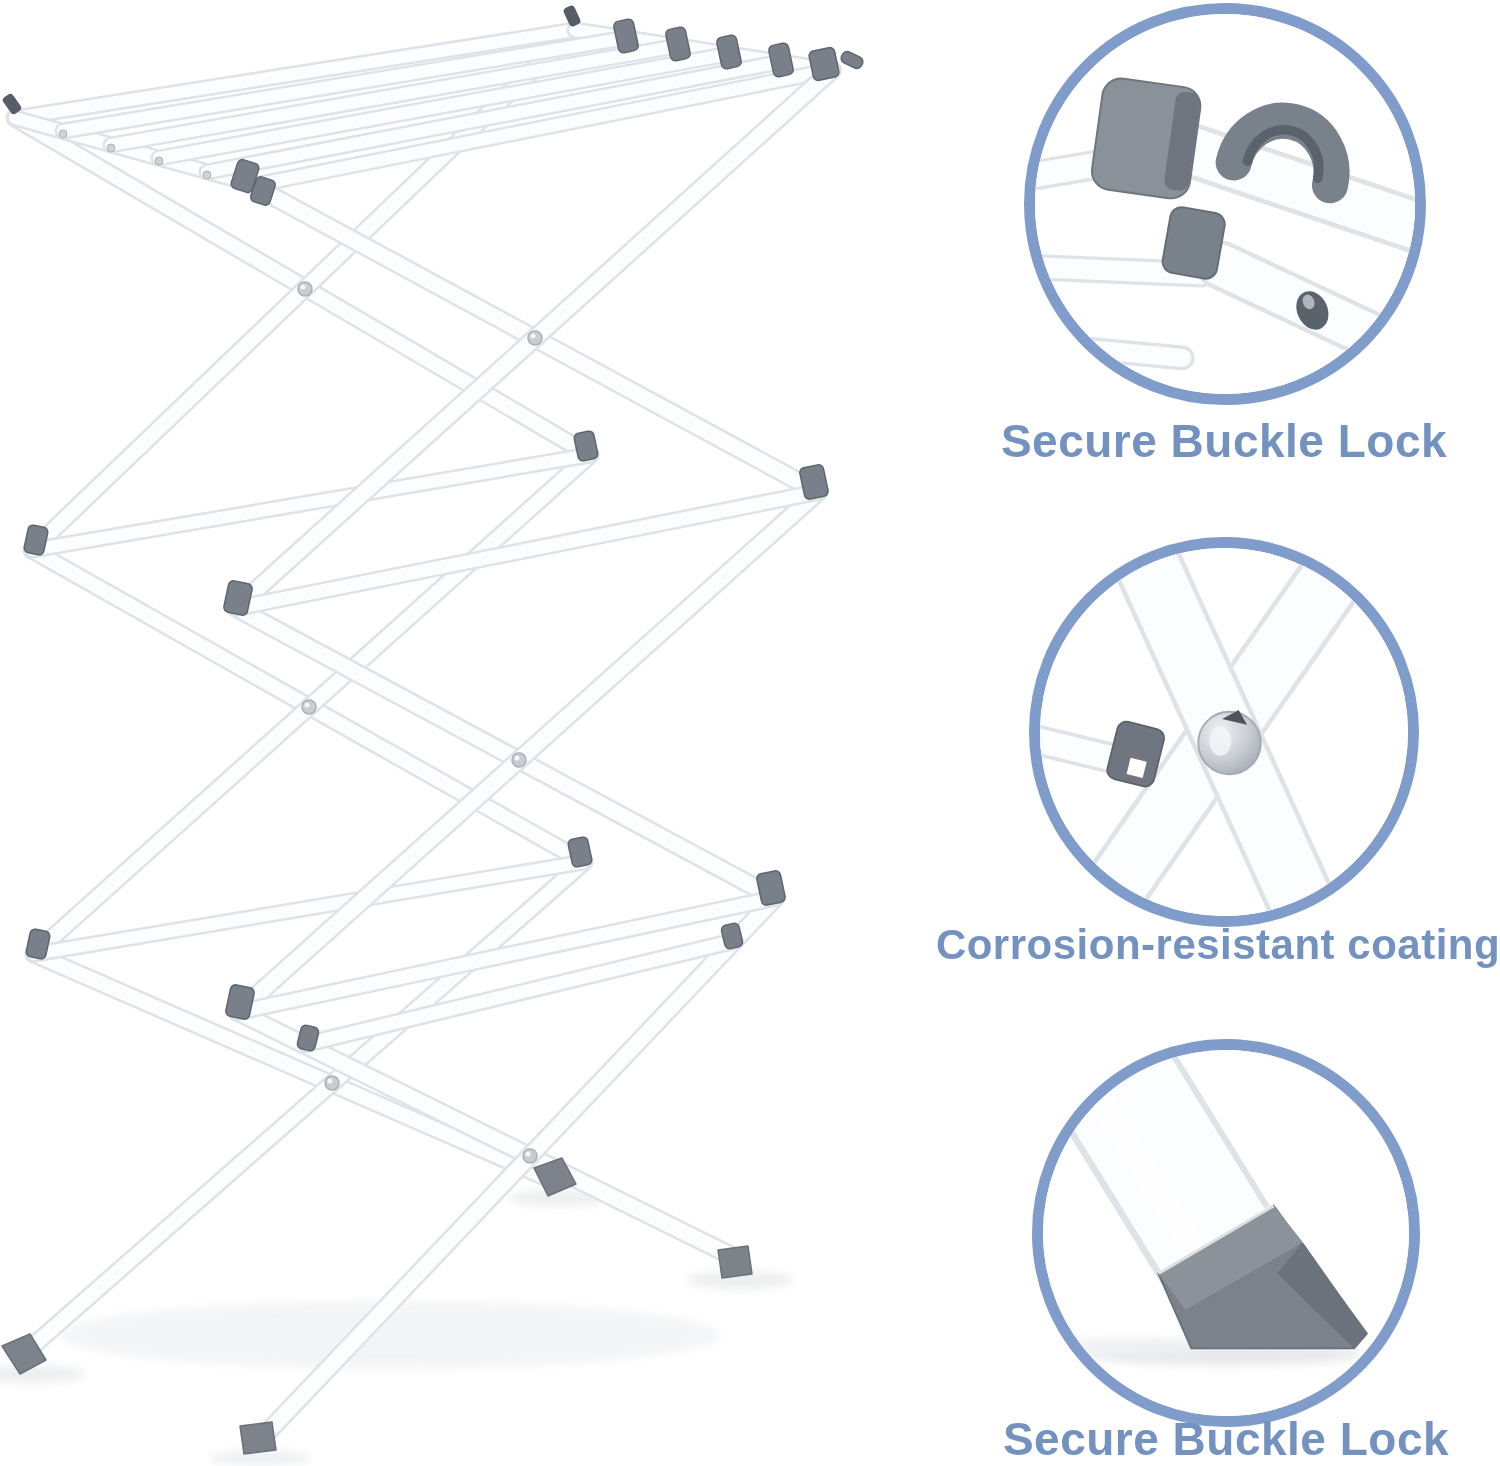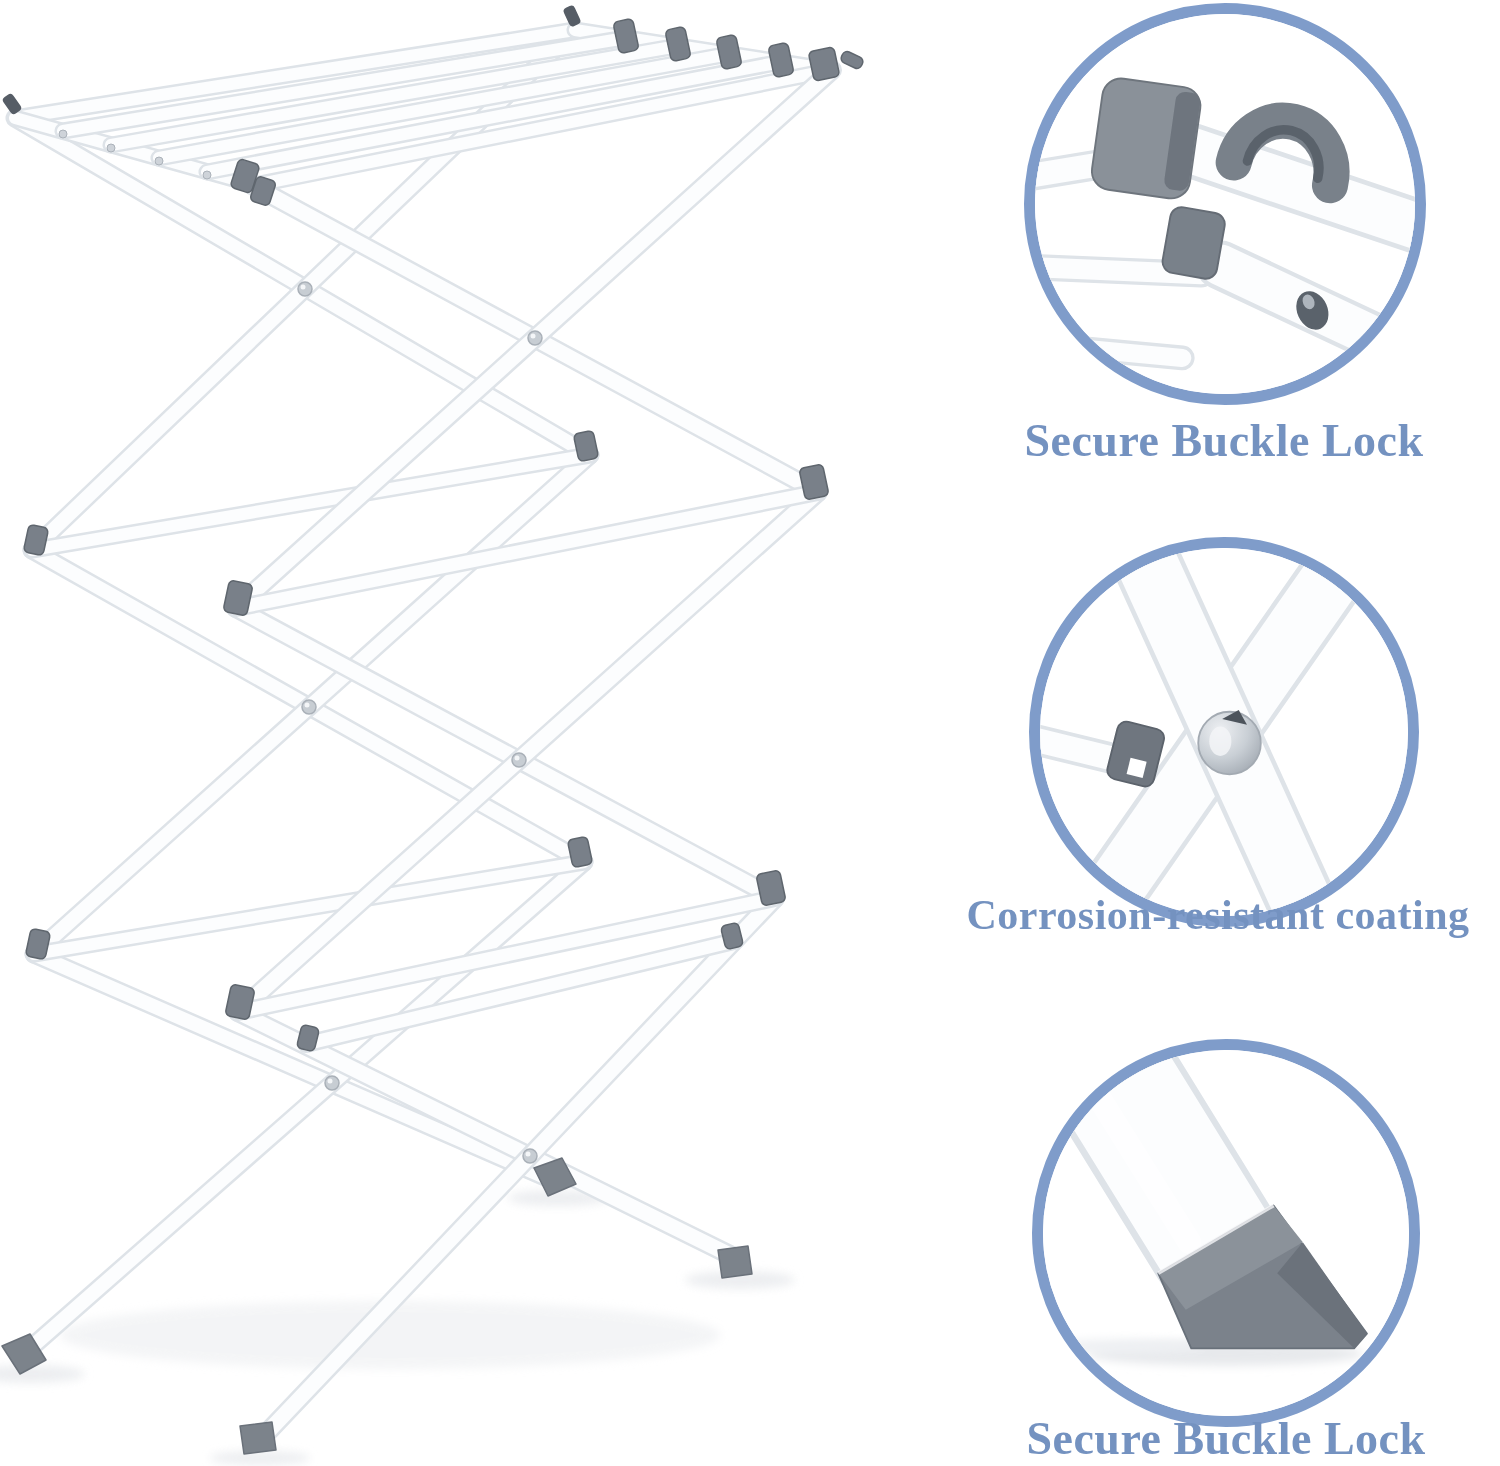--- a/index.html
+++ b/index.html
@@ -1,19 +1,19 @@
 <!DOCTYPE html>
 <html style="--label-text: #7492c0; --circle-border: #7f9cca; --rack-bar: #fcfdfe; --rack-bar-edge: #dee3e8; --clip-gray: #798089; --clip-gray-dark: #5f666e; --rivet-silver: #c7cdd3; --shadow: #e9ebee; --background: #ffffff;"><head>
 <meta charset="utf-8">
 <style>
   html,body{margin:0;padding:0;background:#fff;}
   .stage{
     position:relative;width:1500px;height:1466px;overflow:hidden;
     background:var(--background,#ffffff);
-    font-family:Liberation Serif, serif;
+    font-family:Liberation Sans, sans-serif;
   }
   .rack-svg{position:absolute;left:0;top:0;width:900px;height:1466px;}
   
   .bu{stroke:var(--rack-bar-edge,#dee3e8);stroke-linecap:round;fill:none}
   .bo{stroke:var(--rack-bar,#fcfdfe);stroke-linecap:round;fill:none}
   .clip{fill:var(--clip-gray,#798089);stroke:var(--clip-gray-dark,#5f666e);stroke-width:1.5}
   .clipD{fill:#565d66;stroke:none}
   .riv{fill:var(--rivet-silver,#c7cdd3);stroke:#a9b0b8;stroke-width:1.5}
   .rivh{fill:#f4f6f8}
   .scr{fill:#ced3d9;stroke:#abb2ba;stroke-width:1}
@@ -31,21 +31,21 @@
   .c3 .circle{width:366px;height:366px;}
   .c1{left:1024px;top:3px;}
   .c2{left:1029px;top:537px;}
   .c3{left:1032px;top:1039px;}
   .callout-label{
     position:absolute;transform:translateX(-50%);
     font-weight:700;font-size:46px;line-height:1.1;
     color:var(--label-text,#7492c0);white-space:nowrap;letter-spacing:.5px;
   }
   .l1{left:1224px;top:416px;}
-  .l2{left:1218px;top:892px;font-size:42px;}
+  .l2{left:1218px;top:922px;font-size:42px;}
   .l3{left:1226px;top:1414px;}
 </style>
 </head>
 <body>
 
 <div class="stage">
 
   <svg class="rack-svg" viewBox="0 0 900 1466">
     <defs>
       <filter id="soft" x="-60%" y="-60%" width="220%" height="220%">

